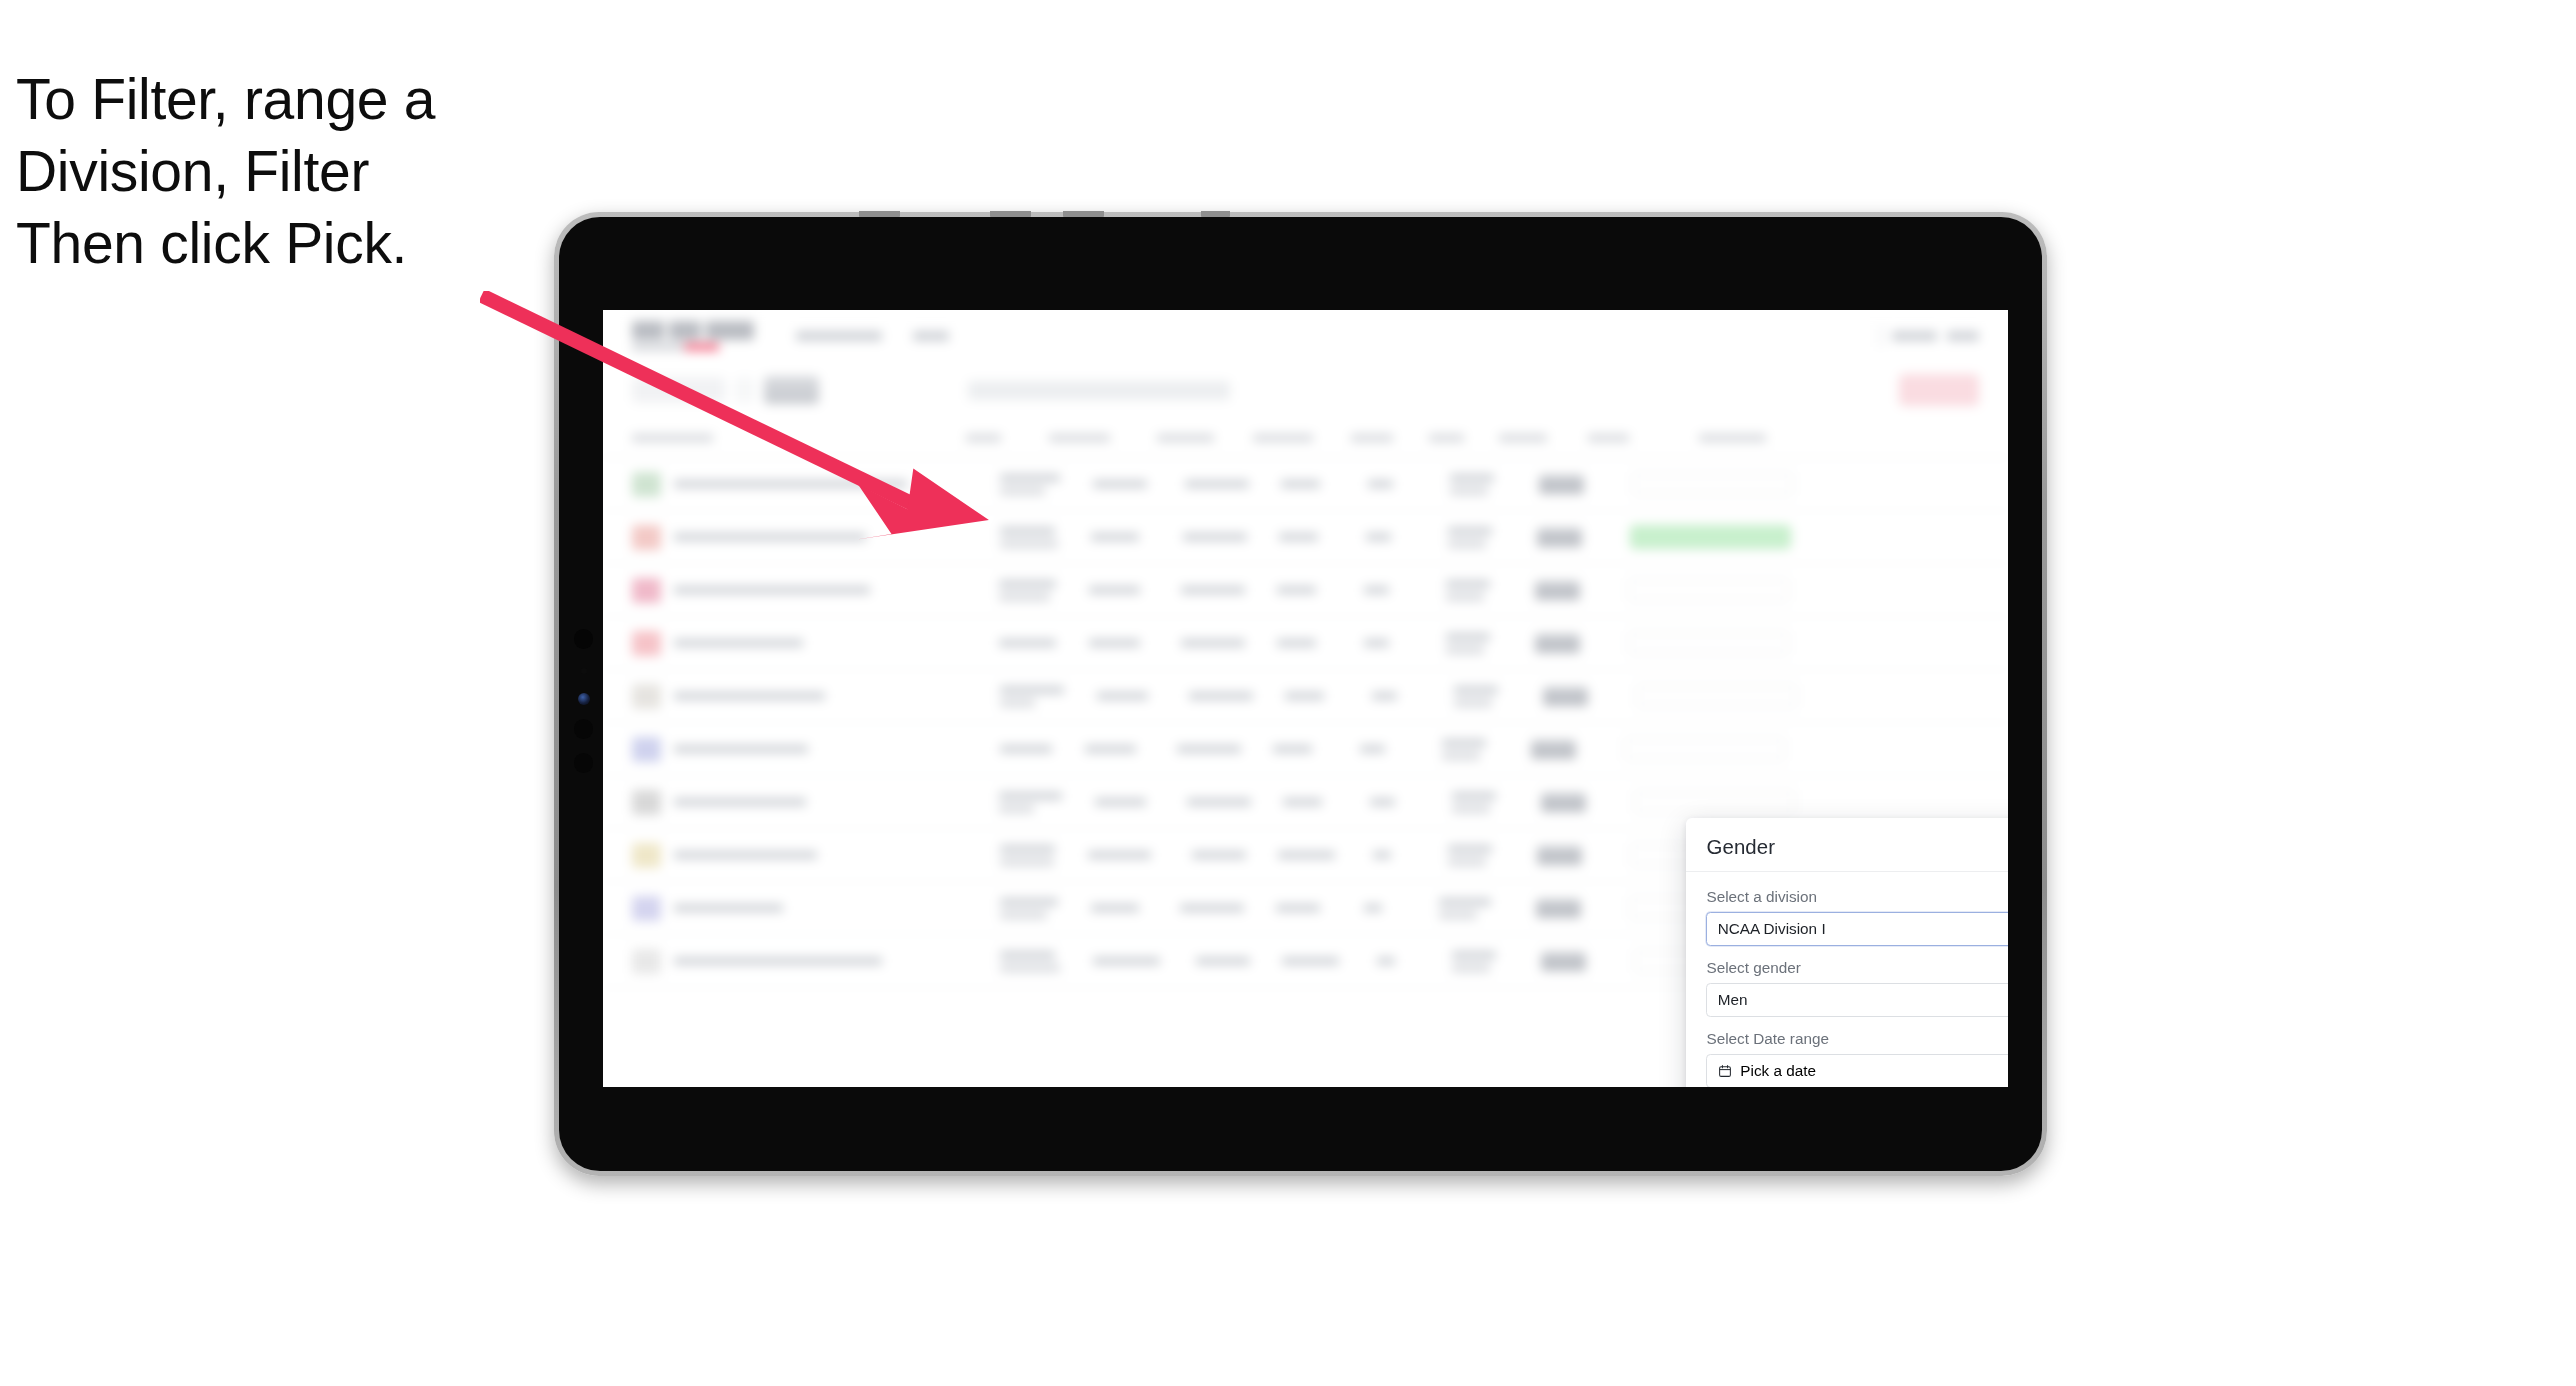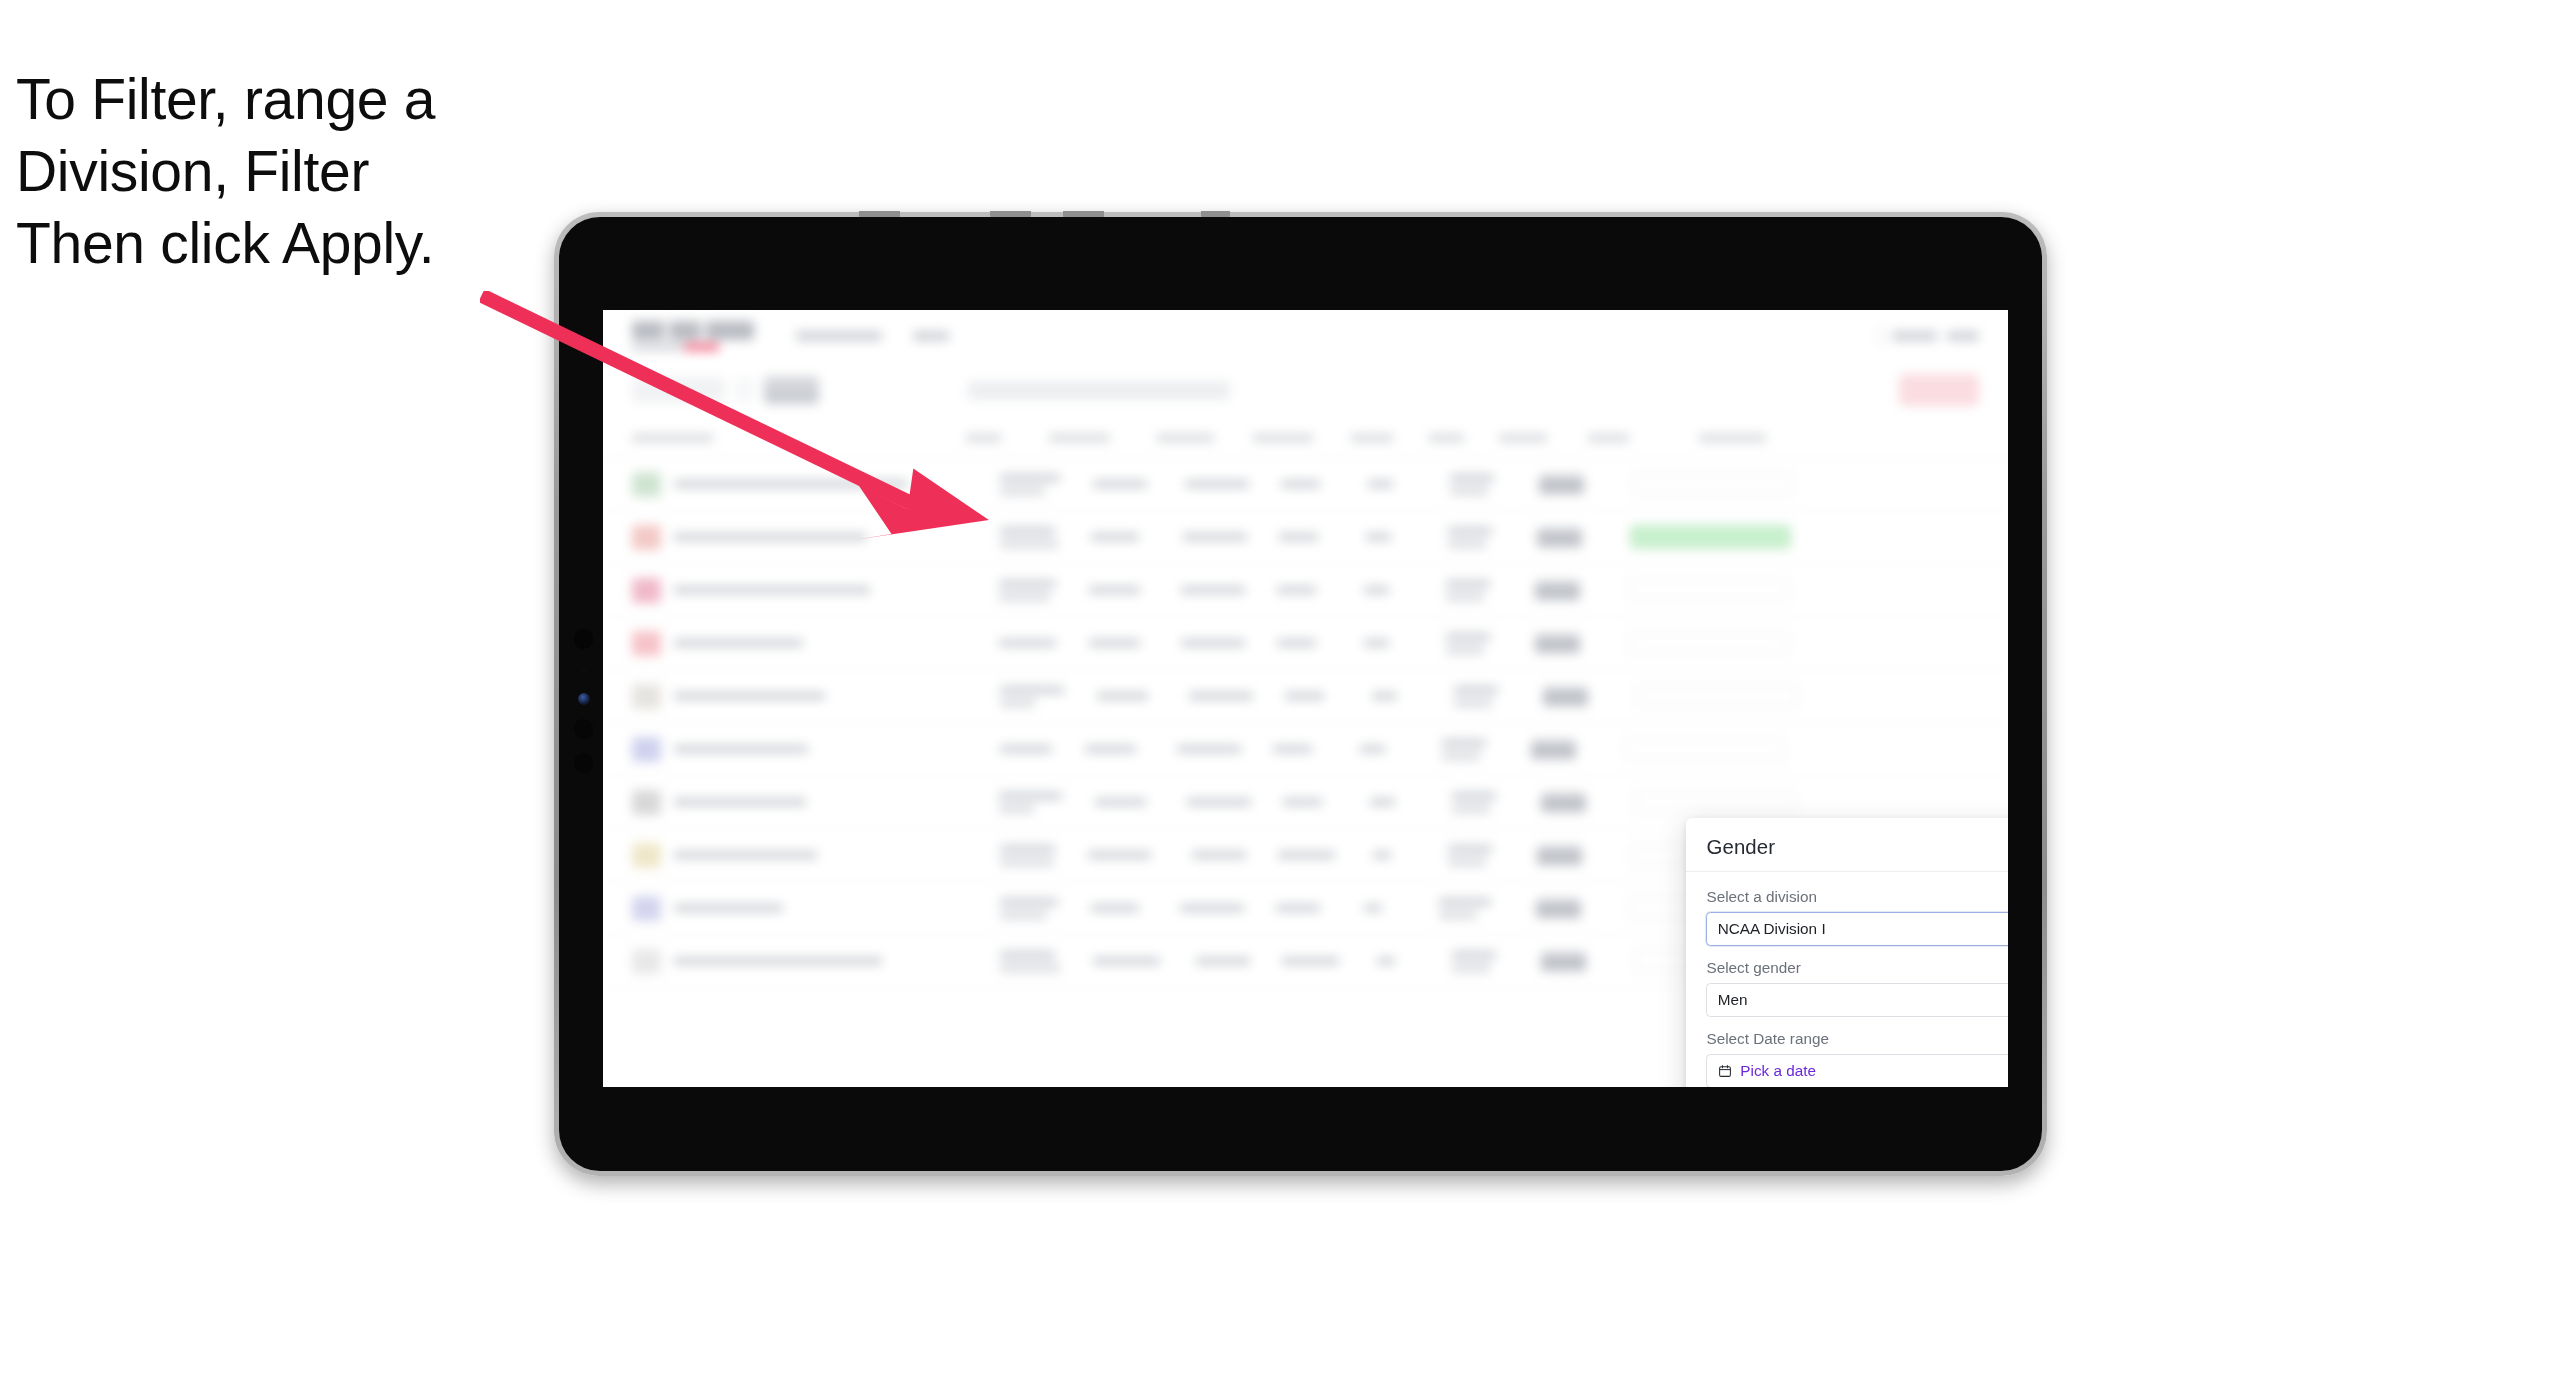--- a/index.html
+++ b/index.html
@@ -171,21 +171,21 @@
   }
   .control.focused {
     border-color: #9bb0e0;
     box-shadow: 0 0 0 0.7px rgba(155,176,224,.35);
   }
   .control-value {
     font-size: 15.3px;
     color: #1d2127;
     flex: 1;
   }
-  .control-value.muted { color: #6d28d9; }
+  .control-value.muted { color: #000000; }
   .cal-icon { margin-right: 8.7px; display: flex; align-items: center; }
 
   
   #arrow {
     position: absolute;
     left: 480px;
     top: 291px;
     width: 618px;
     height: 291px;
     z-index: 40;
@@ -196,21 +196,21 @@
 <body>
 
 <div id="caption">
   <div>
     <span>To </span><span class="b">Filter,</span><span> range a</span>
   </div>
   <div>
     <span class="b">Division, Filter</span>
   </div>
   <div>
-    <span>Then click </span><span class="b">Apply.</span>
+    <span>Then click </span><span class="b">Pick.</span>
   </div>
 </div>
 
 <div id="tablet">
   <div id="tablet-metal"></div>
   <div class="topbtn" style="left:305px;width:41px;"></div>
   <div class="topbtn" style="left:436px;width:41px;"></div>
   <div class="topbtn" style="left:509px;width:41px;"></div>
   <div class="topbtn" style="left:647px;width:29px;"></div>
   <div id="tablet-bezel">

